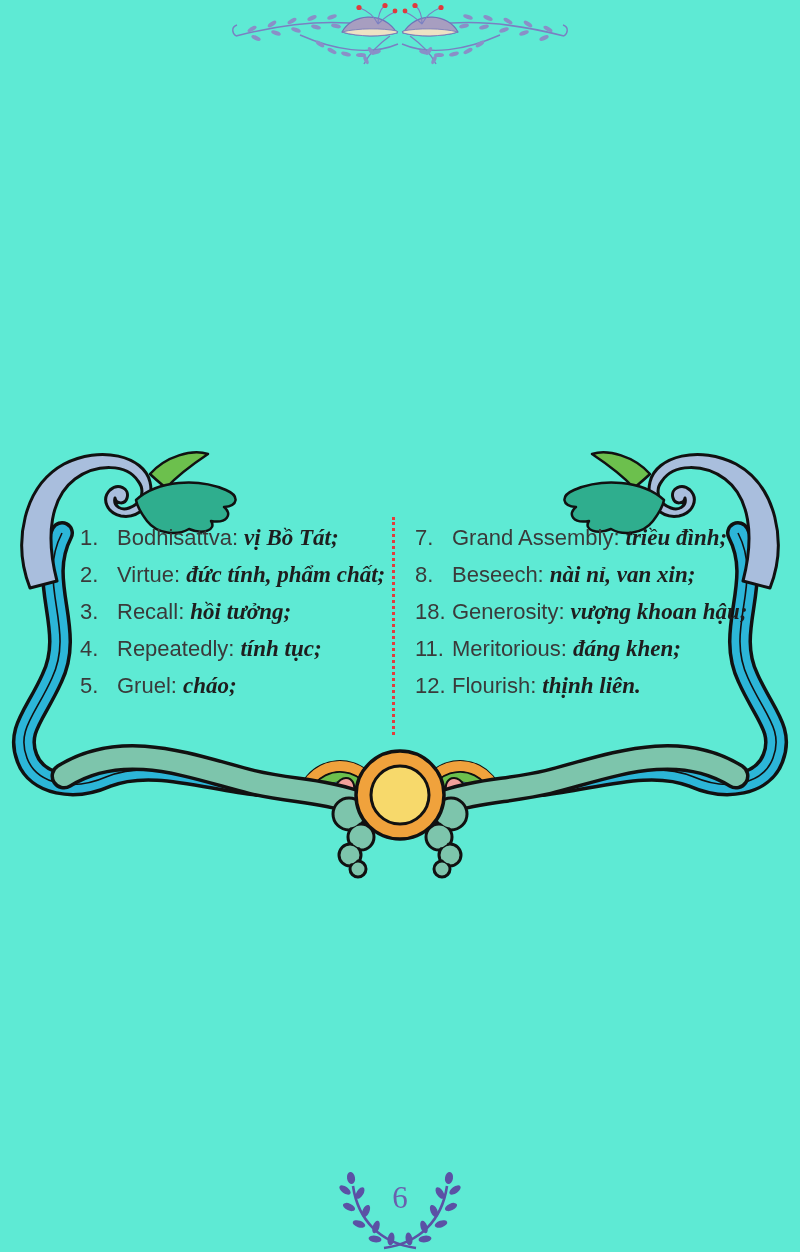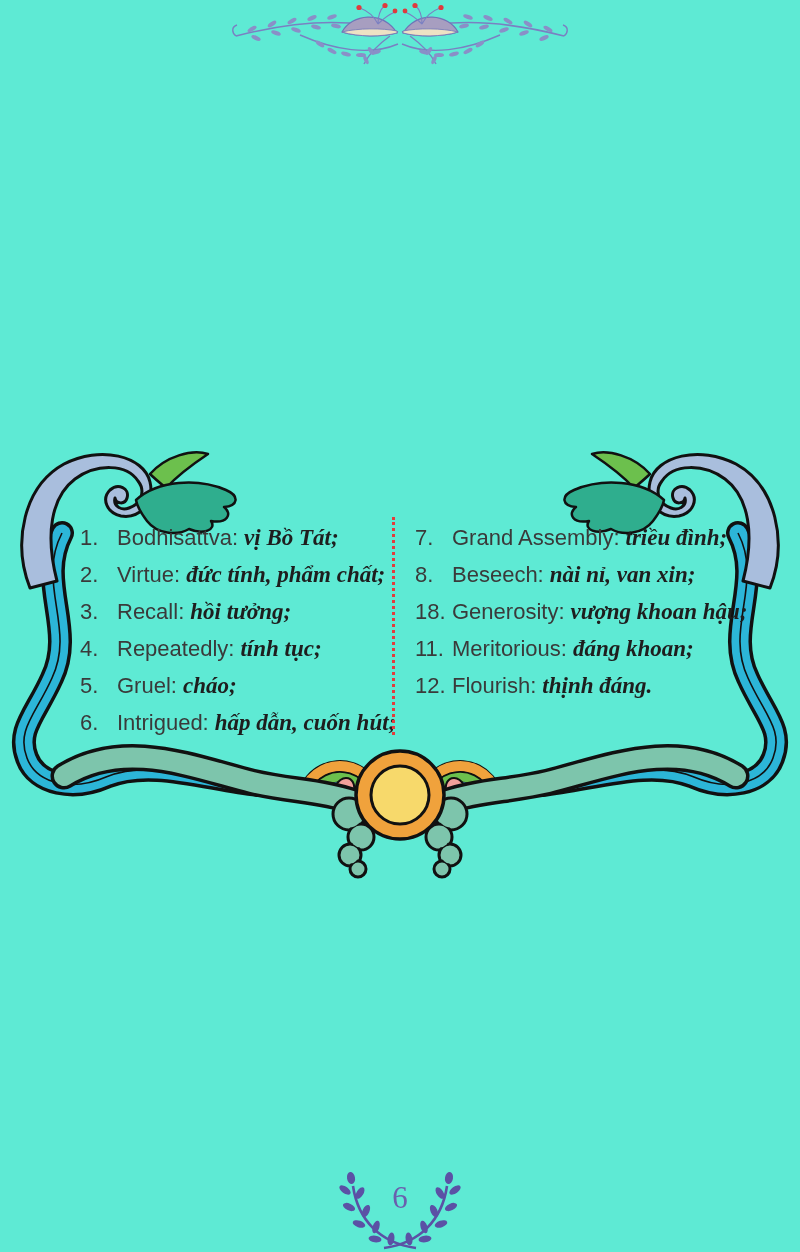--- a/index.html
+++ b/index.html
@@ -114,31 +114,30 @@
     <circle cx="400" cy="357" r="44" fill="#f0a23c" stroke="#111111" stroke-width="3.5"></circle>
     <circle cx="400" cy="357" r="29" fill="#f7d96b" stroke="#111111" stroke-width="3"></circle>
   </svg>
 
   <div class="vcol left">
     <div class="vrow"><span class="vnum">1.</span><span class="vterm">Bodhisattva:</span><span class="vdef">vị Bồ Tát;</span></div>
     <div class="vrow"><span class="vnum">2.</span><span class="vterm">Virtue:</span><span class="vdef">đức tính, phẩm chất;</span></div>
     <div class="vrow"><span class="vnum">3.</span><span class="vterm">Recall:</span><span class="vdef">hồi tưởng;</span></div>
     <div class="vrow"><span class="vnum">4.</span><span class="vterm">Repeatedly:</span><span class="vdef">tính tục;</span></div>
     <div class="vrow"><span class="vnum">5.</span><span class="vterm">Gruel:</span><span class="vdef">cháo;</span></div>
-    <div class="vrow"><span class="vnum">6.</span><span class="vterm">Intrigued:</span><span class="vdef">hấp dẫn, cuốn hút;</span></div>
   </div>
 
   <div class="divider"></div>
 
   <div class="vcol right">
     <div class="vrow"><span class="vnum">7.</span><span class="vterm">Grand Assembly:</span><span class="vdef">triều đình;</span></div>
     <div class="vrow"><span class="vnum">8.</span><span class="vterm">Beseech:</span><span class="vdef">nài nỉ, van xin;</span></div>
     <div class="vrow"><span class="vnum">18.</span><span class="vterm">Generosity:</span><span class="vdef">vượng khoan hậu;</span></div>
-    <div class="vrow"><span class="vnum">11.</span><span class="vterm">Meritorious:</span><span class="vdef">đáng khoan;</span></div>
-    <div class="vrow"><span class="vnum">12.</span><span class="vterm">Flourish:</span><span class="vdef">thịnh đáng.</span></div>
+    <div class="vrow"><span class="vnum">11.</span><span class="vterm">Meritorious:</span><span class="vdef">đáng khen;</span></div>
+    <div class="vrow"><span class="vnum">12.</span><span class="vterm">Flourish:</span><span class="vdef">thịnh liên.</span></div>
   </div>
 
   <svg class="laurel" viewBox="0 0 160 92">
     <defs>
       <g id="halfB">
         <path d="M96,86 C60,81 38,58 33,24" fill="none" stroke="#5b51a5" stroke-width="2.6"></path>
         <g fill="#5b51a5">
           <ellipse cx="31" cy="16" rx="4" ry="6" transform="rotate(-10 31 16)"></ellipse>
           <ellipse cx="25" cy="28" rx="6.5" ry="3.4" transform="rotate(35 25 28)"></ellipse>
           <ellipse cx="40" cy="31" rx="6.5" ry="3.4" transform="rotate(-58 40 31)"></ellipse>

